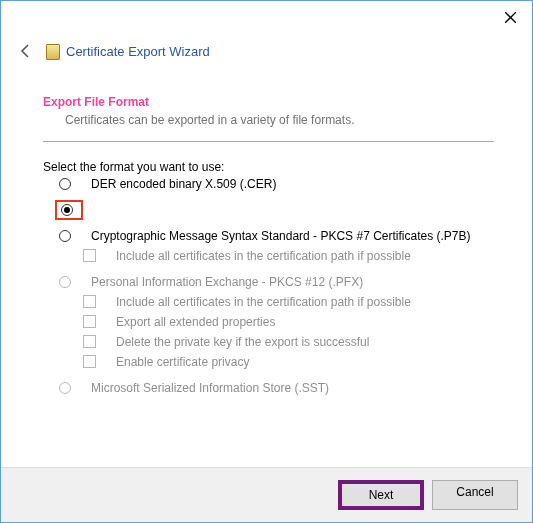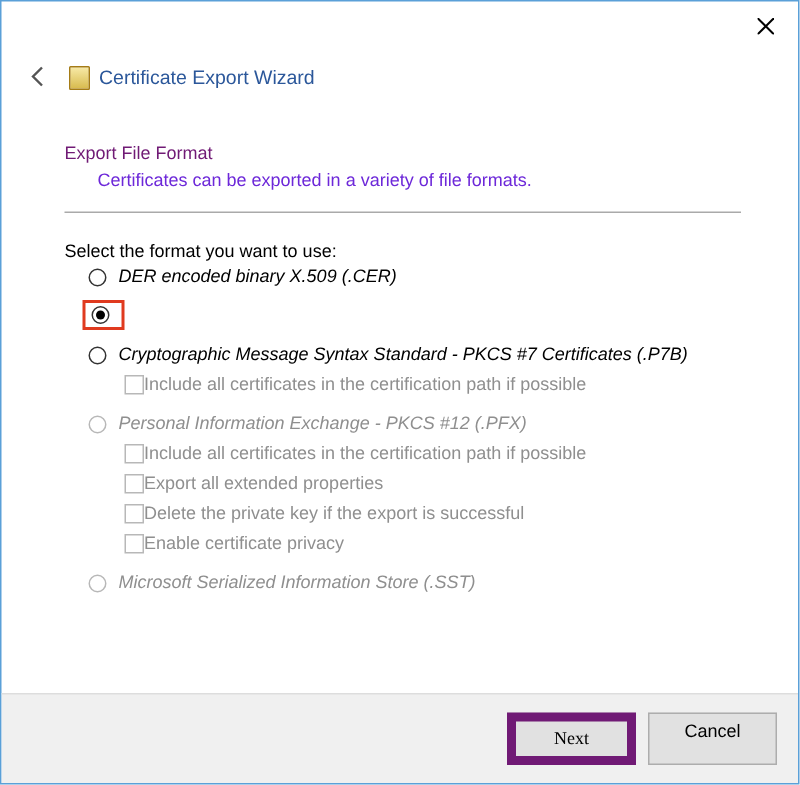--- a/index.html
+++ b/index.html
@@ -54,41 +54,40 @@
     }
     .title {
       color: #2b579a;
       font-size: 13px;
       font-weight: 400;
     }
     .content {
       padding: 26px 38px 10px 42px;
     }
     .section-head {
-      font-weight: 400;
+      font-weight: 700;
       font-size: 12px;
-      color: #701a75;
+      color: #ec4899;
     }
     .section-sub {
       padding: 4px 0 0 22px;
-      color: #6d28d9;
+      color: #737373;
     }
     .hr {
       border: none;
       border-top: 1px solid #aaa;
       margin: 14px 0 18px 0;
     }
     .prompt {
     }
     .option {
       display: flex;
-      align-items: flex-end;
-      gap: 8px;
+      align-items: center;
+      gap: 20px;
       padding: 3px 0 3px 16px;
-      font-style: italic;
     }
     .radio {
       width: 12px; height: 12px;
       border: 1px solid #333;
       border-radius: 50%;
       position: relative;
       flex: none;
     }
     .radio.disabled { border-color: #b8b8b8; }
     .radio.checked::after {
@@ -104,22 +103,21 @@
       display: inline-flex;
       align-items: center;
       gap: 8px;
       border: 2px solid #e03a1f;
       padding: 2px 8px 2px 0px;
       margin-left:12px;
     }
     .highlight .radio { margin-left:4px; }
     .suboption {
       display: flex;
-      align-items: center;
-      gap: 0;
+      gap: 20px;
       padding: 3px 0 3px 40px;
       color: #8f8f8f;
     }
     .checkbox {
       width: 13px; height: 13px;
       border: 1px solid #b8b8b8;
       background: #fff;
       flex: none;
     }
     .option.disabled-text, .suboption { color: #8f8f8f; }
@@ -138,22 +136,21 @@
     .btn {
       min-width: 86px;
       padding: 4px 10px;
       font-size: 12px;
       background: #e1e1e1;
       border: 1px solid #adadad;
       cursor: pointer;
       text-align: center;
     }
     .btn.primary {
-      border: 6px solid #701a75;
-      font-family: Liberation Serif, serif;
+      border: 4px solid #701a75;
     }
   </style>
 </head>
 <body>
 
 <div class="close-btn">
   <svg viewBox="0 0 10 10">
       <line x1="0" y1="0" x2="10" y2="10"></line>
       <line x1="10" y1="0" x2="0" y2="10"></line>
     </svg>

